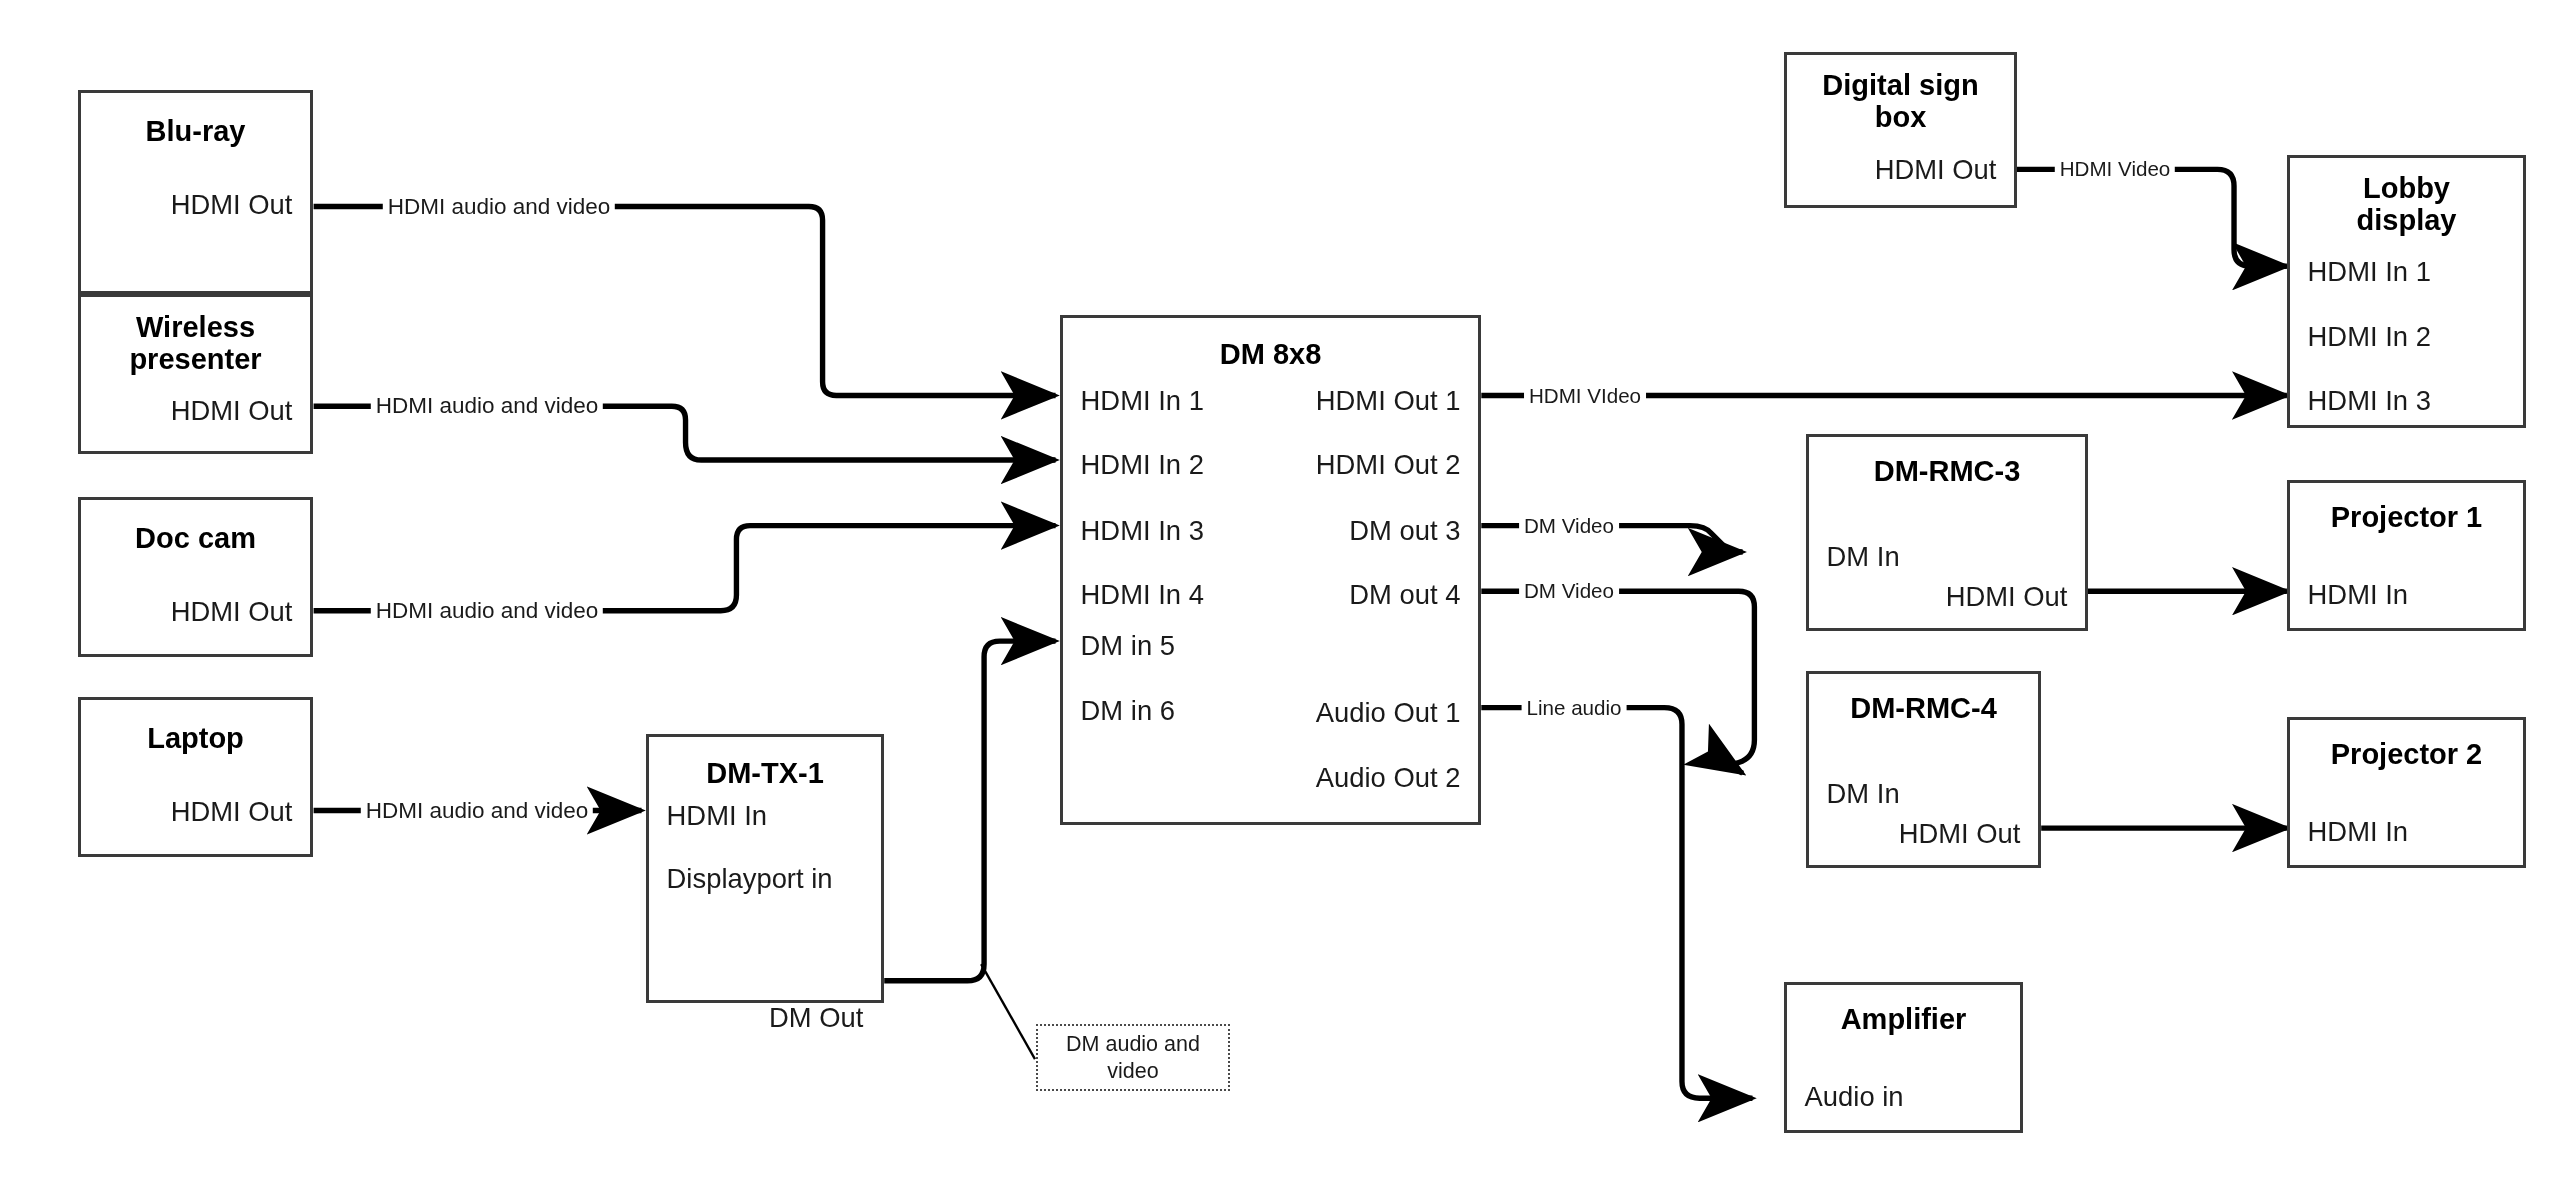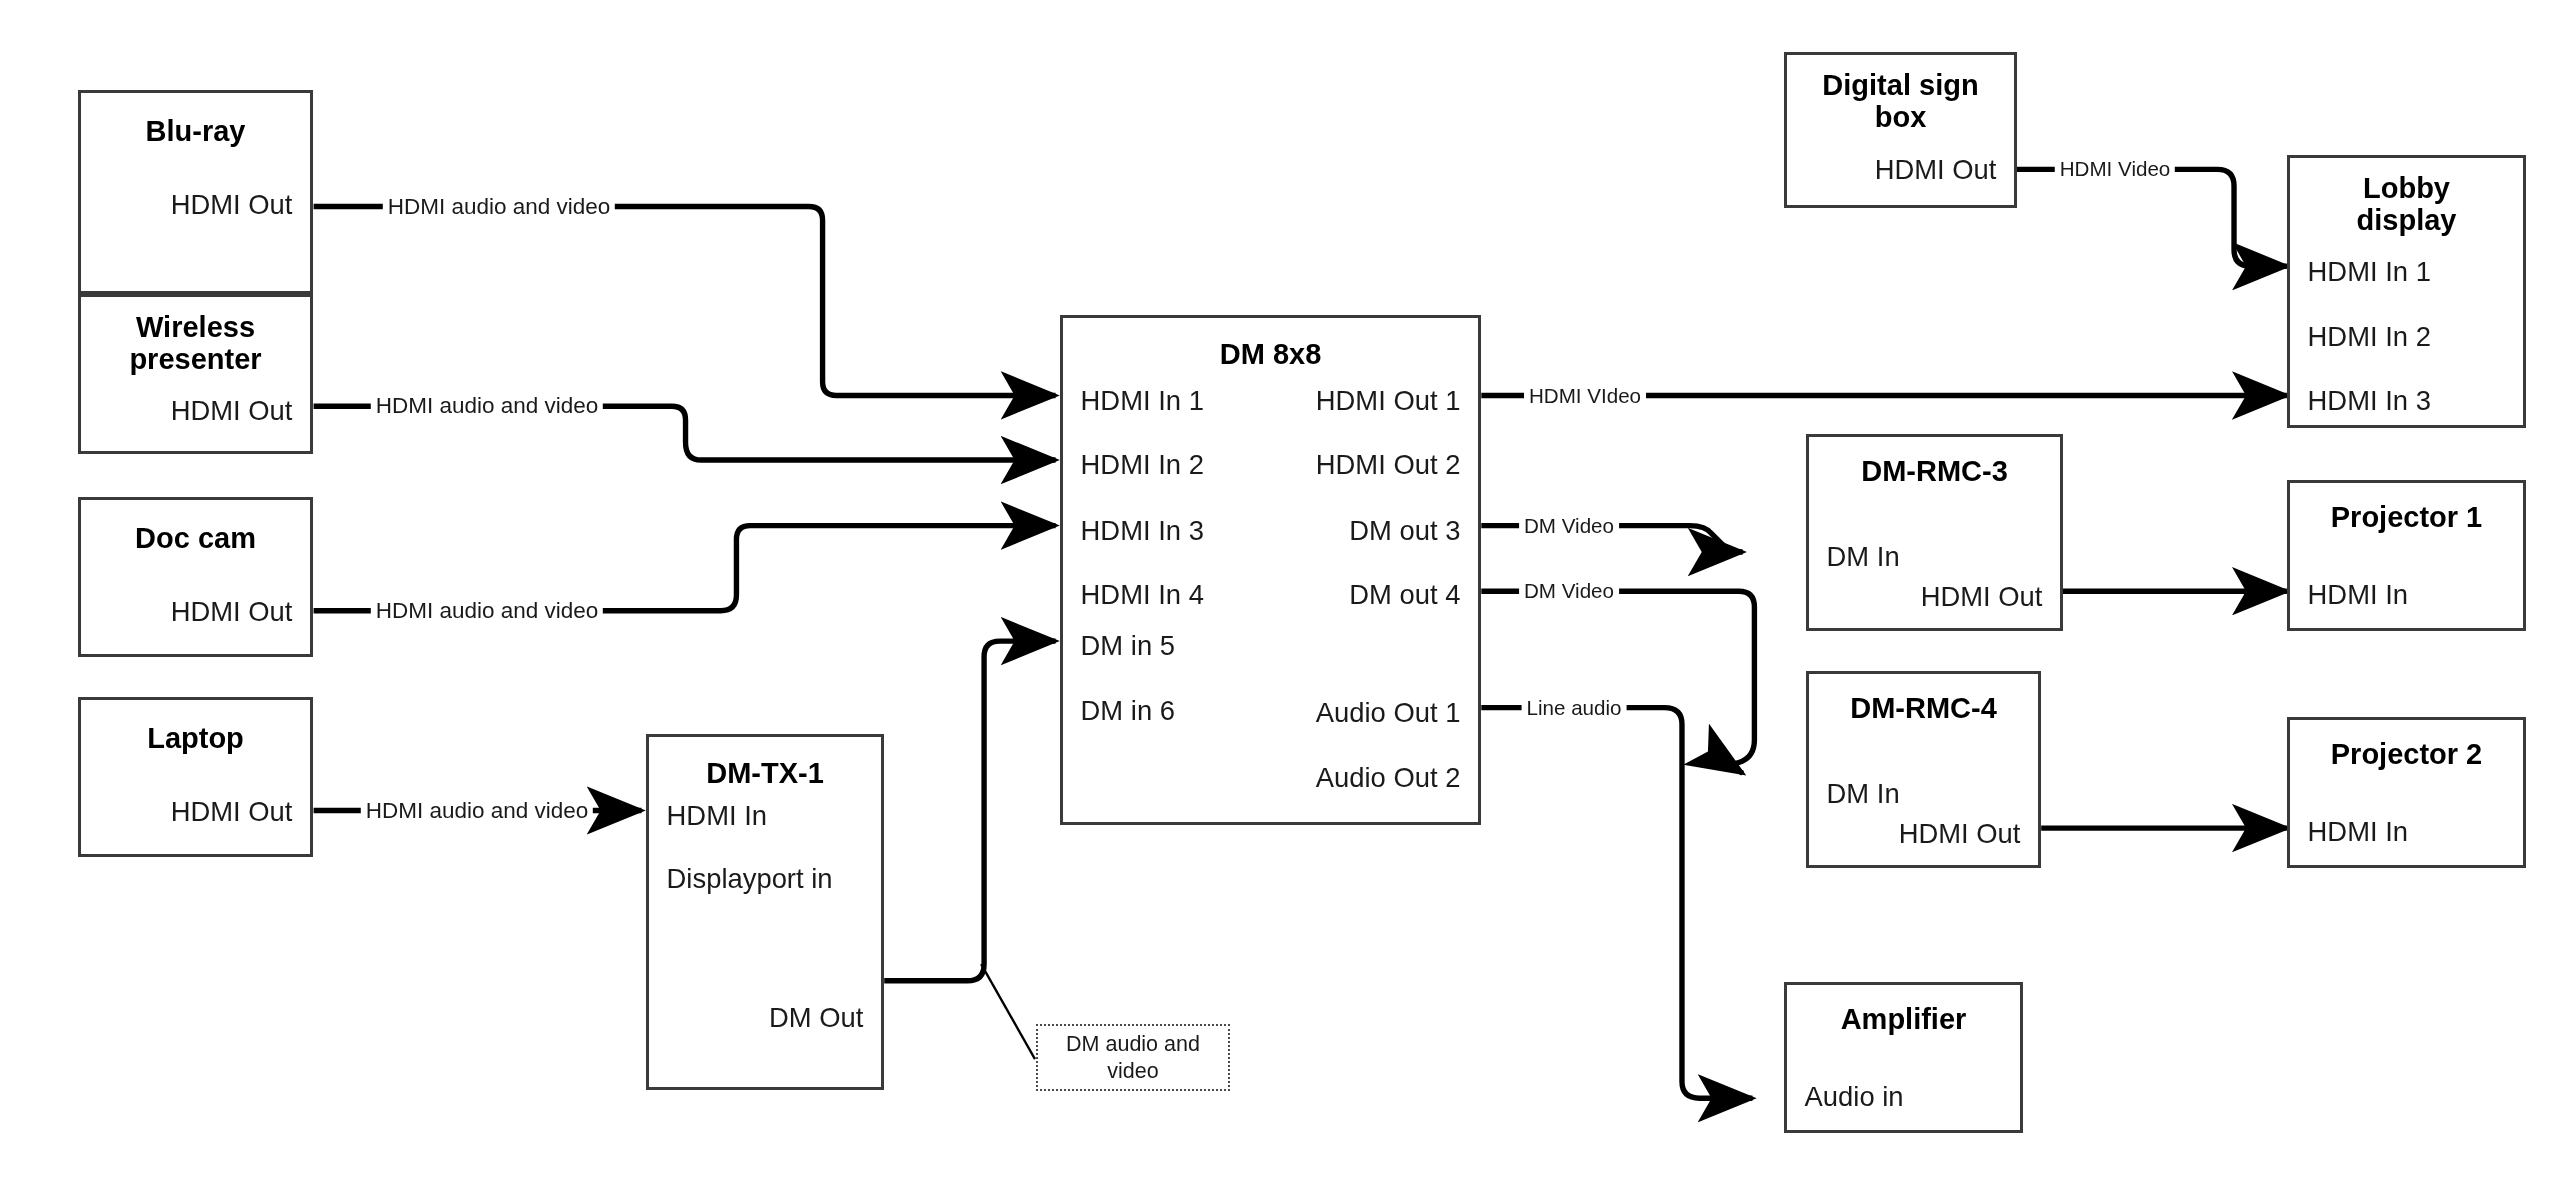--- a/index.html
+++ b/index.html
@@ -83,21 +83,21 @@
   <div class="node" style="left:78px;top:497px;width:235px;height:160px;">
     <div class="title" style="top:21.5px;">Doc cam</div>
     <div class="port right" style="top:96px;">HDMI Out</div>
   </div>
 
   <div class="node" style="left:78px;top:697px;width:235px;height:160px;">
     <div class="title" style="top:21.5px;">Laptop</div>
     <div class="port right" style="top:96px;">HDMI Out</div>
   </div>
 
-  <div class="node" style="left:646px;top:734px;width:238px;height:356px;">
+  <div class="node" style="left:646px;top:734px;width:238px;height:269px;">
     <div class="title" style="top:19.6px;">DM-TX-1</div>
     <div class="port left" style="top:63px;">HDMI In</div>
     <div class="port left" style="top:126px;">Displayport in</div>
     <div class="port right" style="top:233px;margin-top:32px;">DM Out</div>
   </div>
 
   <div class="node" style="left:1060px;top:315px;width:421px;height:510px;">
     <div class="title" style="top:19.6px;">DM 8x8</div>
     <div class="port left" style="top:67px;">HDMI In 1</div>
     <div class="port left" style="top:131px;">HDMI In 2</div>
@@ -118,21 +118,21 @@
     <div class="port right" style="top:99px;">HDMI Out</div>
   </div>
 
   <div class="node" style="left:2287px;top:155px;width:239px;height:273px;">
     <div class="title" style="top:13.7px;padding:0 20px;">Lobby display</div>
     <div class="port left" style="top:98px;">HDMI In 1</div>
     <div class="port left" style="top:163px;">HDMI In 2</div>
     <div class="port left" style="top:227px;">HDMI In 3</div>
   </div>
 
-  <div class="node" style="left:1806px;top:434px;width:257px;height:197px;">
+  <div class="node" style="left:1806px;top:434px;width:282px;height:197px;">
     <div class="title" style="top:17.6px;">DM-RMC-3</div>
     <div class="port left" style="top:104px;">DM In</div>
     <div class="port right" style="top:144px;">HDMI Out</div>
   </div>
 
   <div class="node" style="left:1806px;top:671px;width:235px;height:197px;">
     <div class="title" style="top:17.6px;">DM-RMC-4</div>
     <div class="port left" style="top:104px;">DM In</div>
     <div class="port right" style="top:144px;">HDMI Out</div>
   </div>

